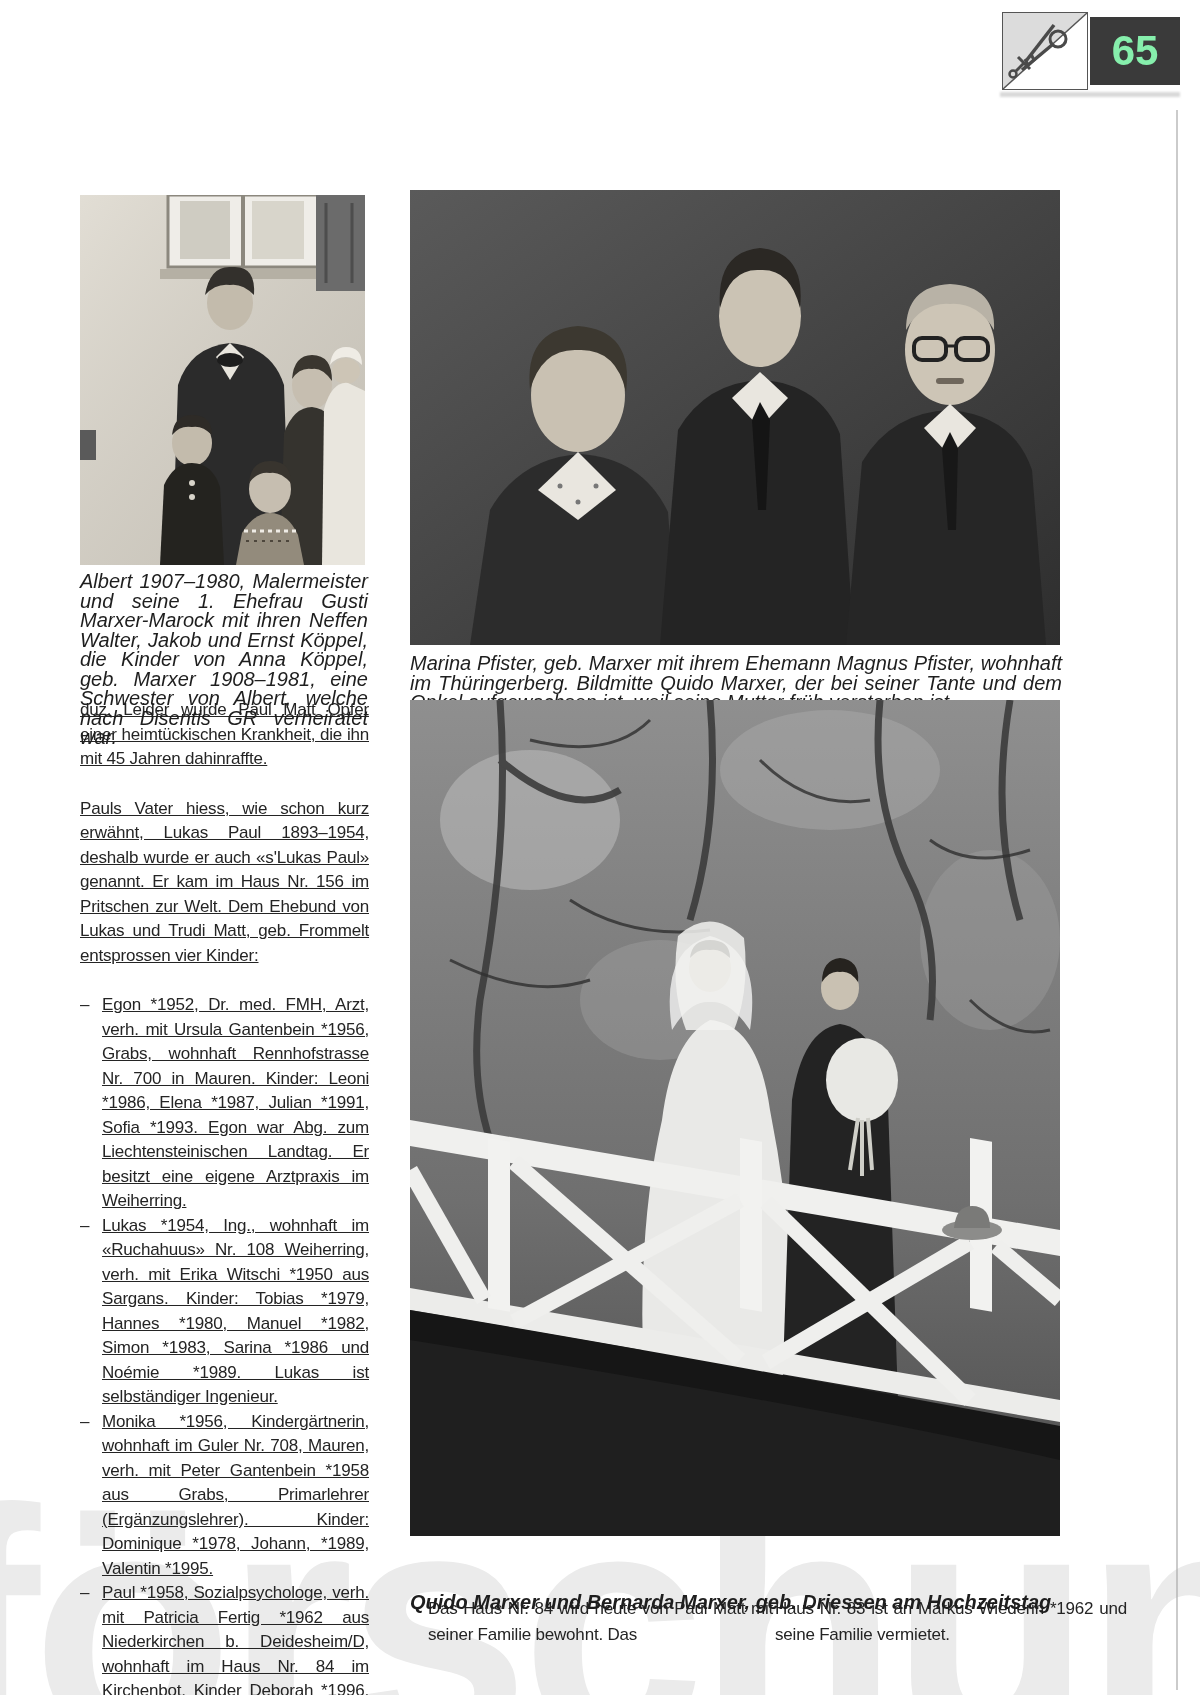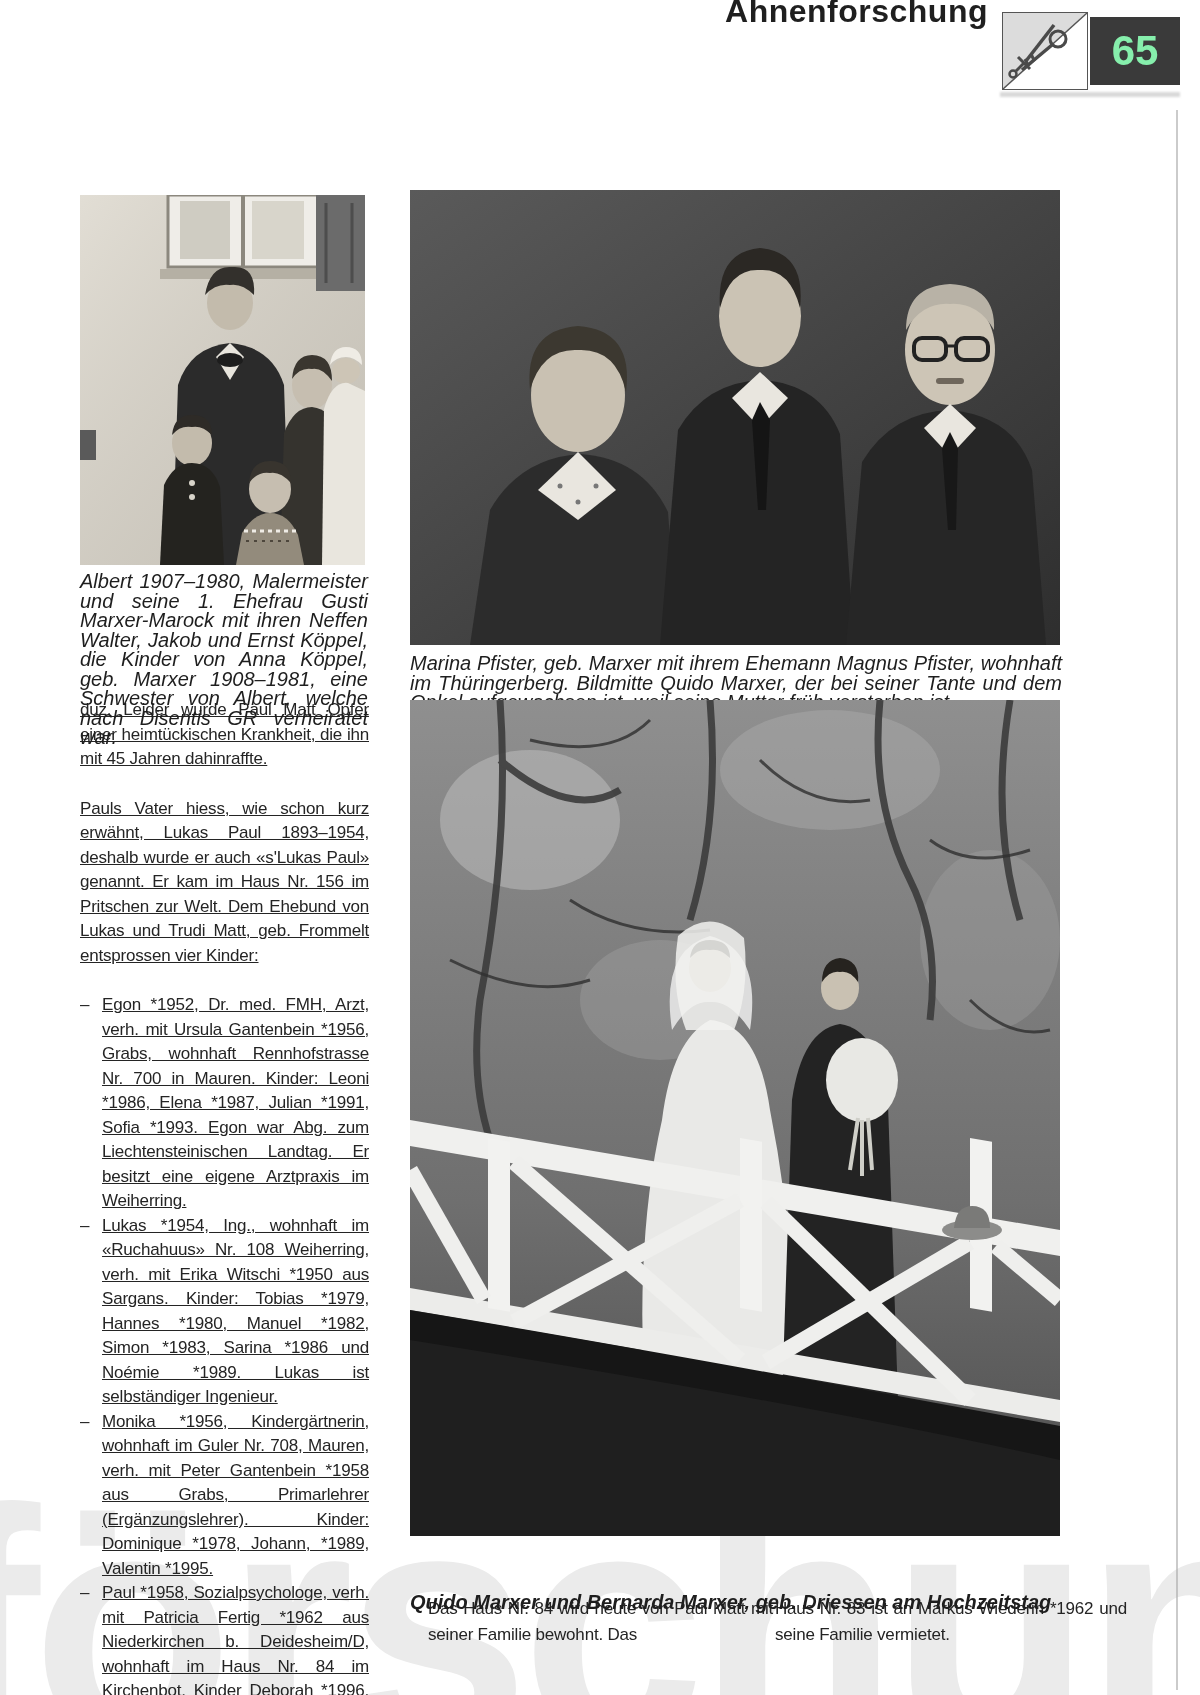--- a/index.html
+++ b/index.html
@@ -73,23 +73,20 @@
     background:#a9a9a9; opacity:0.6; z-index:1;
   }
 </style>
 </head>
 <body>
 
 <div class="page">
 
   <div class="watermark">förschung</div>
 
-  <div class="title-clip">
-    <div class="page-title">Ahnenforschung</div>
-  </div>
 
   <div class="emblem-box">
     <svg width="86" height="78" viewBox="0 0 86 78">
       <rect x="0.5" y="0.5" width="85" height="77" fill="#ffffff" stroke="#555" stroke-width="1"></rect>
       <polygon points="1,1 85,1 1,77" fill="#dcdcdc"></polygon>
       <line x1="1" y1="77" x2="85" y2="1" stroke="#555" stroke-width="1.5"></line>
 
       <circle cx="56" cy="27" r="8" fill="none" stroke="#4a4a4a" stroke-width="3"></circle>
       <line x1="50" y1="33" x2="20" y2="58" stroke="#4a4a4a" stroke-width="3.5"></line>
       <line x1="26" y1="53" x2="23" y2="47" stroke="#4a4a4a" stroke-width="3"></line>

